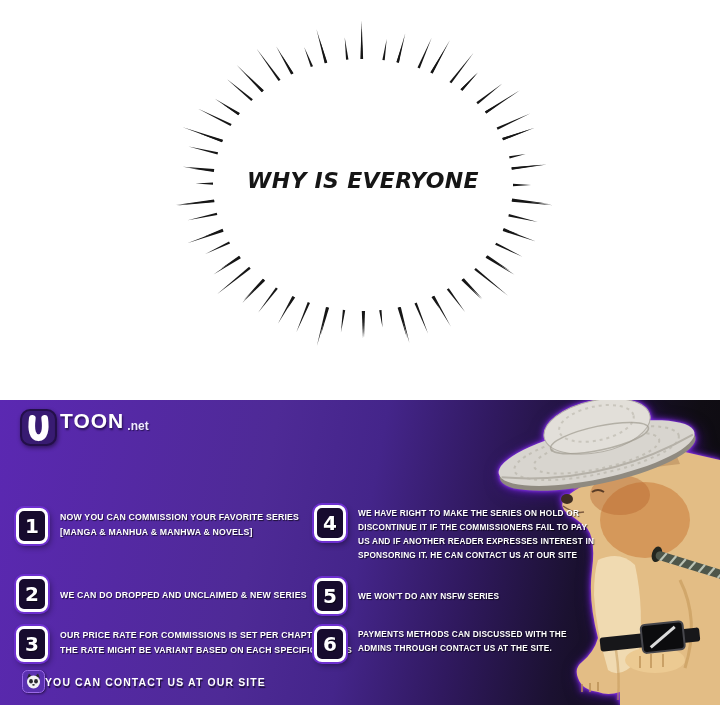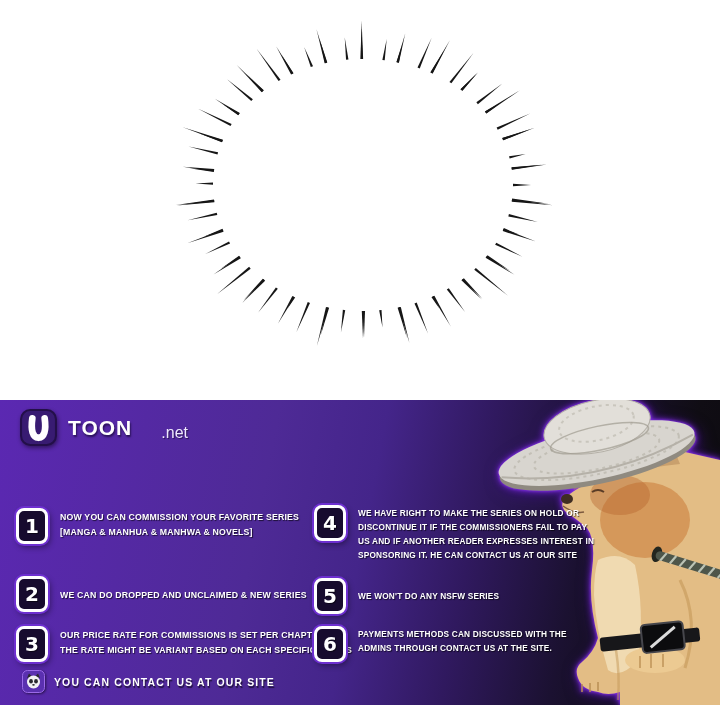--- a/index.html
+++ b/index.html
@@ -20,25 +20,25 @@
   }
   
   .banner{
     position:relative;width:720px;height:305px;overflow:hidden;
     background:linear-gradient(101deg,#5b28b2 0%,#4e2a96 36%,#44258a 50%,
                #30195f 64%,#1b1131 78%,#100d14 90%,#0c0a0f 100%);
   }
   .dog-svg{position:absolute;right:0;top:0;z-index:1;
     filter:drop-shadow(0 0 1.5px #8b33f0) drop-shadow(0 0 3px #7a28e0)
            drop-shadow(3px 4px 7px rgba(70,15,150,.55));}
-  .logo{position:absolute;left:20px;top:9px;display:flex;align-items:center;gap:11px;z-index:2;cursor:pointer;}
+  .logo{position:absolute;left:20px;top:9px;display:flex;gap:3px;z-index:2;cursor:pointer;}
   .logo-badge{width:37px;height:37px;display:block;filter:drop-shadow(1px 2px 2px rgba(0,0,0,.45));}
   .logo-name{font-size:21px;font-weight:800;color:#fff;letter-spacing:1px;
     text-shadow:1px 2px 2px rgba(10,0,30,.6);}
-  .logo-tld{font-size:16px;font-weight:400;color:#efe9ff;margin-top:10px;margin-left:18px;
+  .logo-tld{font-size:12px;font-weight:700;color:#efe9ff;margin-top:10px;margin-left:0;
     text-shadow:1px 1px 1px rgba(10,0,30,.6);}
   .heading{position:absolute;left:13px;top:62px;z-index:2;white-space:nowrap;}
   .heading span{
     display:inline-block;transform:scaleX(.88);transform-origin:left;
     font-size:28px;font-weight:800;letter-spacing:1px;color:#ffffff;
     text-shadow:3px 0 0 #0b0b0b,-3px 0 0 #0b0b0b,0 3px 0 #0b0b0b,0 -3px 0 #0b0b0b,
       2px 2px 0 #0b0b0b,-2px 2px 0 #0b0b0b,2px -2px 0 #0b0b0b,-2px -2px 0 #0b0b0b,
       5px 6px 5px rgba(15,5,35,.85);
   }
   .item{position:absolute;display:flex;gap:12px;align-items:flex-start;z-index:2;}
@@ -57,21 +57,21 @@
     transform:scaleX(.92);transform-origin:left top;
     text-shadow:1px 1px 1px rgba(0,0,0,.65);
   }
   .col-right .item-text{font-size:9px;}
   .item1{left:16px;top:108px;}
   .item2{left:16px;top:176px;}
   .item3{left:16px;top:226px;}
   .item4{left:314px;top:105px;}
   .item5{left:314px;top:178px;}
   .item6{left:314px;top:226px;}
-  .footer{position:absolute;left:22px;top:270px;display:flex;align-items:center;gap:9px;z-index:2;cursor:pointer;}
+  .footer{position:absolute;left:22px;top:270px;display:flex;align-items:center;z-index:2;cursor:pointer;}
   .footer-icon{width:23px;height:23px;display:block;filter:drop-shadow(1px 1px 1px rgba(0,0,0,.5));}
   .footer-text{
     color:#fff;font-weight:800;font-size:11px;letter-spacing:1.2px;
     transform:scaleX(.95);transform-origin:left;
     text-shadow:1px 2px 1px rgba(0,0,0,.6);
   }
 </style>
 </head>
 <body>
 
@@ -151,20 +151,21 @@
         <polygon points="343.29582916307356,118.38937423148921 341.91313465595385,116.42770252093699 358.3260113241321,107.21364874798091" fill="#161616"></polygon>
         <polygon points="343.33816048997505,118.4407707777406 341.95643844010874,116.47841398629993 376.906119183173,95.26726045322317" fill="#161616"></polygon>
         <polygon points="354.69809883385216,134.71987768156478 353.6247004811723,132.5732952870446 387.13718552904606,118.47621055215589" fill="#161616"></polygon>
         <polygon points="360.12372526362685,145.20323740082355 359.24916804129555,142.96825425438416 386.5858565933952,134.4019737528335" fill="#161616"></polygon>
         <polygon points="360.18084931940166,145.32909127086333 359.3086804270565,143.09317503289168 391.72960873346176,132.73284495026684" fill="#161616"></polygon>
         <polygon points="366.60672791297037,163.51937224118905 366.0800350594332,161.17787813740983 382.63288973040494,158.9776142776221" fill="#161616"></polygon>
         <polygon points="368.85293073210613,174.60510321566247 368.5370363196767,172.22598347924819 399.0471276325951,169.70785820018725" fill="#161616"></polygon>
         <polygon points="368.8835910589684,174.81317815699532 368.5716550051158,172.43353618848266 403.85848147467163,169.3866295572543" fill="#161616"></polygon>
       </svg>
     <div class="bubble-text">
+      <span>WHY IS EVERYONE</span>
     </div>
   </div>
 </div>
 
 <div class="banner">
 
   <svg class="dog-svg" viewBox="0 0 250 305" width="250" height="305">
 
     <path d="M97 96 Q110 86 125 80 Q150 62 175 55 Q200 48 215 52
       L250 60 L250 305 L150 305 L150 292 Q138 296 128 292 Q112 290 108 278

